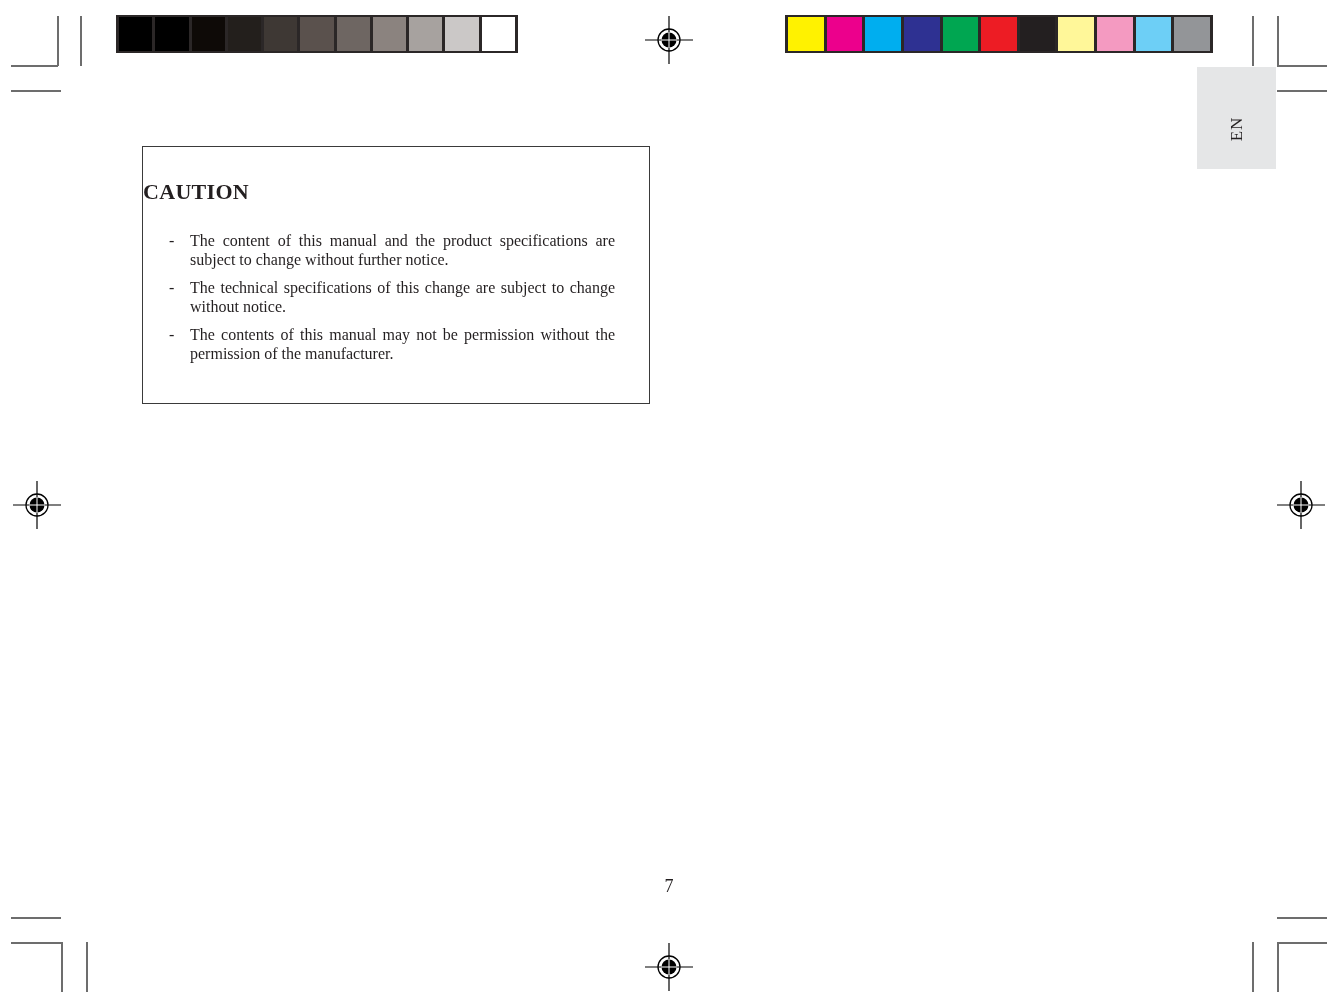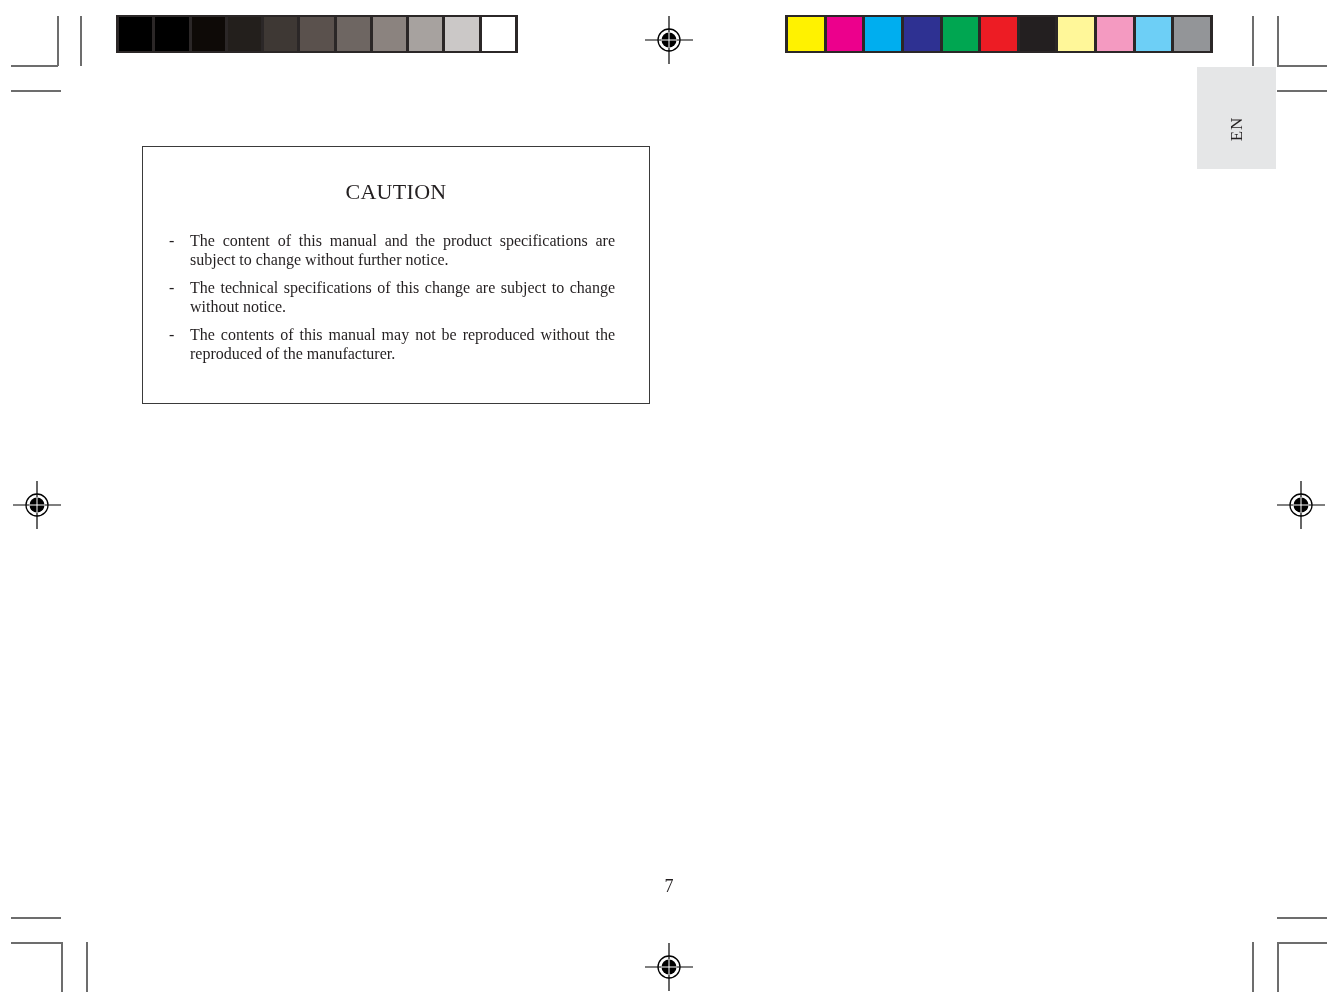--- a/index.html
+++ b/index.html
@@ -30,22 +30,22 @@
       position: absolute; left: 50%; top: 62px;
       transform: translate(-50%, -50%) rotate(-90deg);
       font-size: 17px; letter-spacing: 1px; color: #231f20;
     }
 
     .caution-box {
       position: absolute; left: 142px; top: 146px; width: 508px; height: 258px;
       border: 1.5px solid #3a3a3a; box-sizing: border-box;
     }
     .caution-title {
-      position: absolute; left: 0; right: 0; top: 32px; text-align: center;
-      font-weight: normal; font-size: 22px; letter-spacing: 0.3px;
+      position: absolute; left: 0; right: 0; top: 32px; 
+      font-weight: bold; font-size: 22px; letter-spacing: 0.3px;
     }
     .caution-list {
       position: absolute; left: 26px; right: 34px; top: 84px;
       margin: 0; padding: 0; list-style: none;
     }
     .caution-list li {
       position: relative; padding-left: 21px; font-size: 16px; line-height: 19px;
       margin-bottom: 9px; text-align: justify; text-align-last: left;
     }
     .caution-list li .dash { position: absolute; left: 0; top: 0; }
@@ -157,18 +157,18 @@
     <li>
       <span class="dash">-</span>
       <span>The content of this manual and the product specifications are subject to change without further notice.</span>
     </li>
     <li>
       <span class="dash">-</span>
       <span>The technical specifications of this change are subject to change without notice.</span>
     </li>
     <li>
       <span class="dash">-</span>
-      <span>The contents of this manual may not be reproduced without the reproduced of the manufacturer.</span>
+      <span>The contents of this manual may not be permission without the permission of the manufacturer.</span>
     </li>
   </ul>
 </div>
 
 <div class="page-number">7</div>
 
 </body></html>

